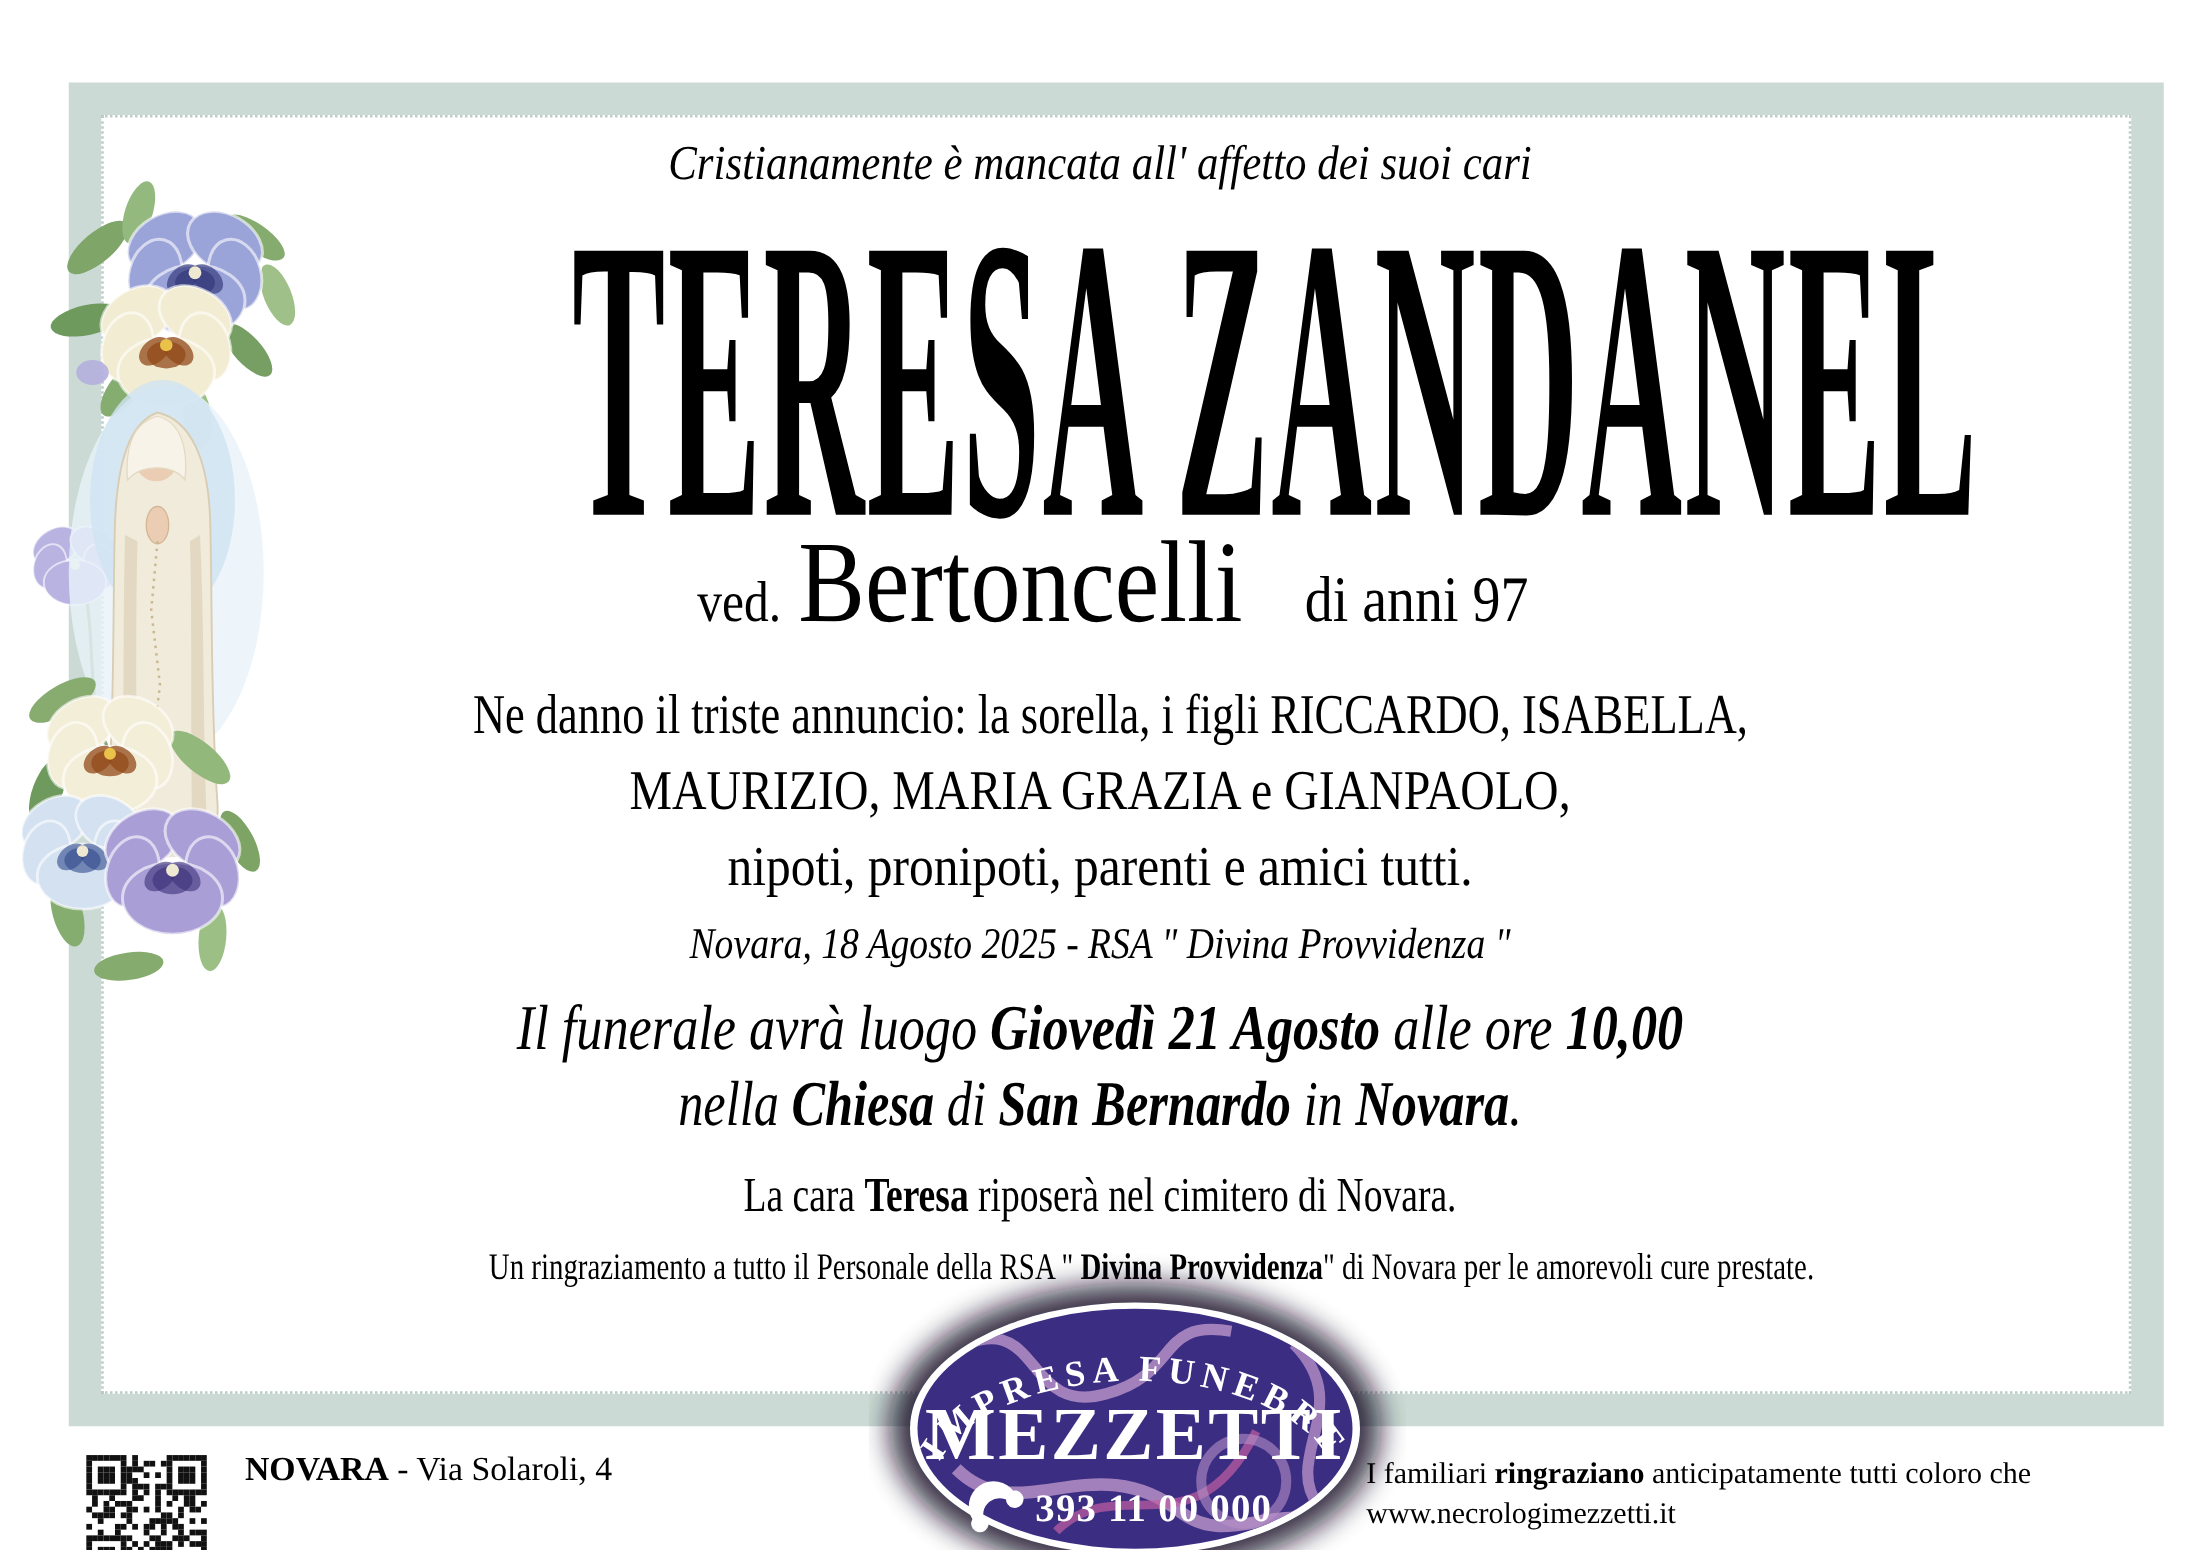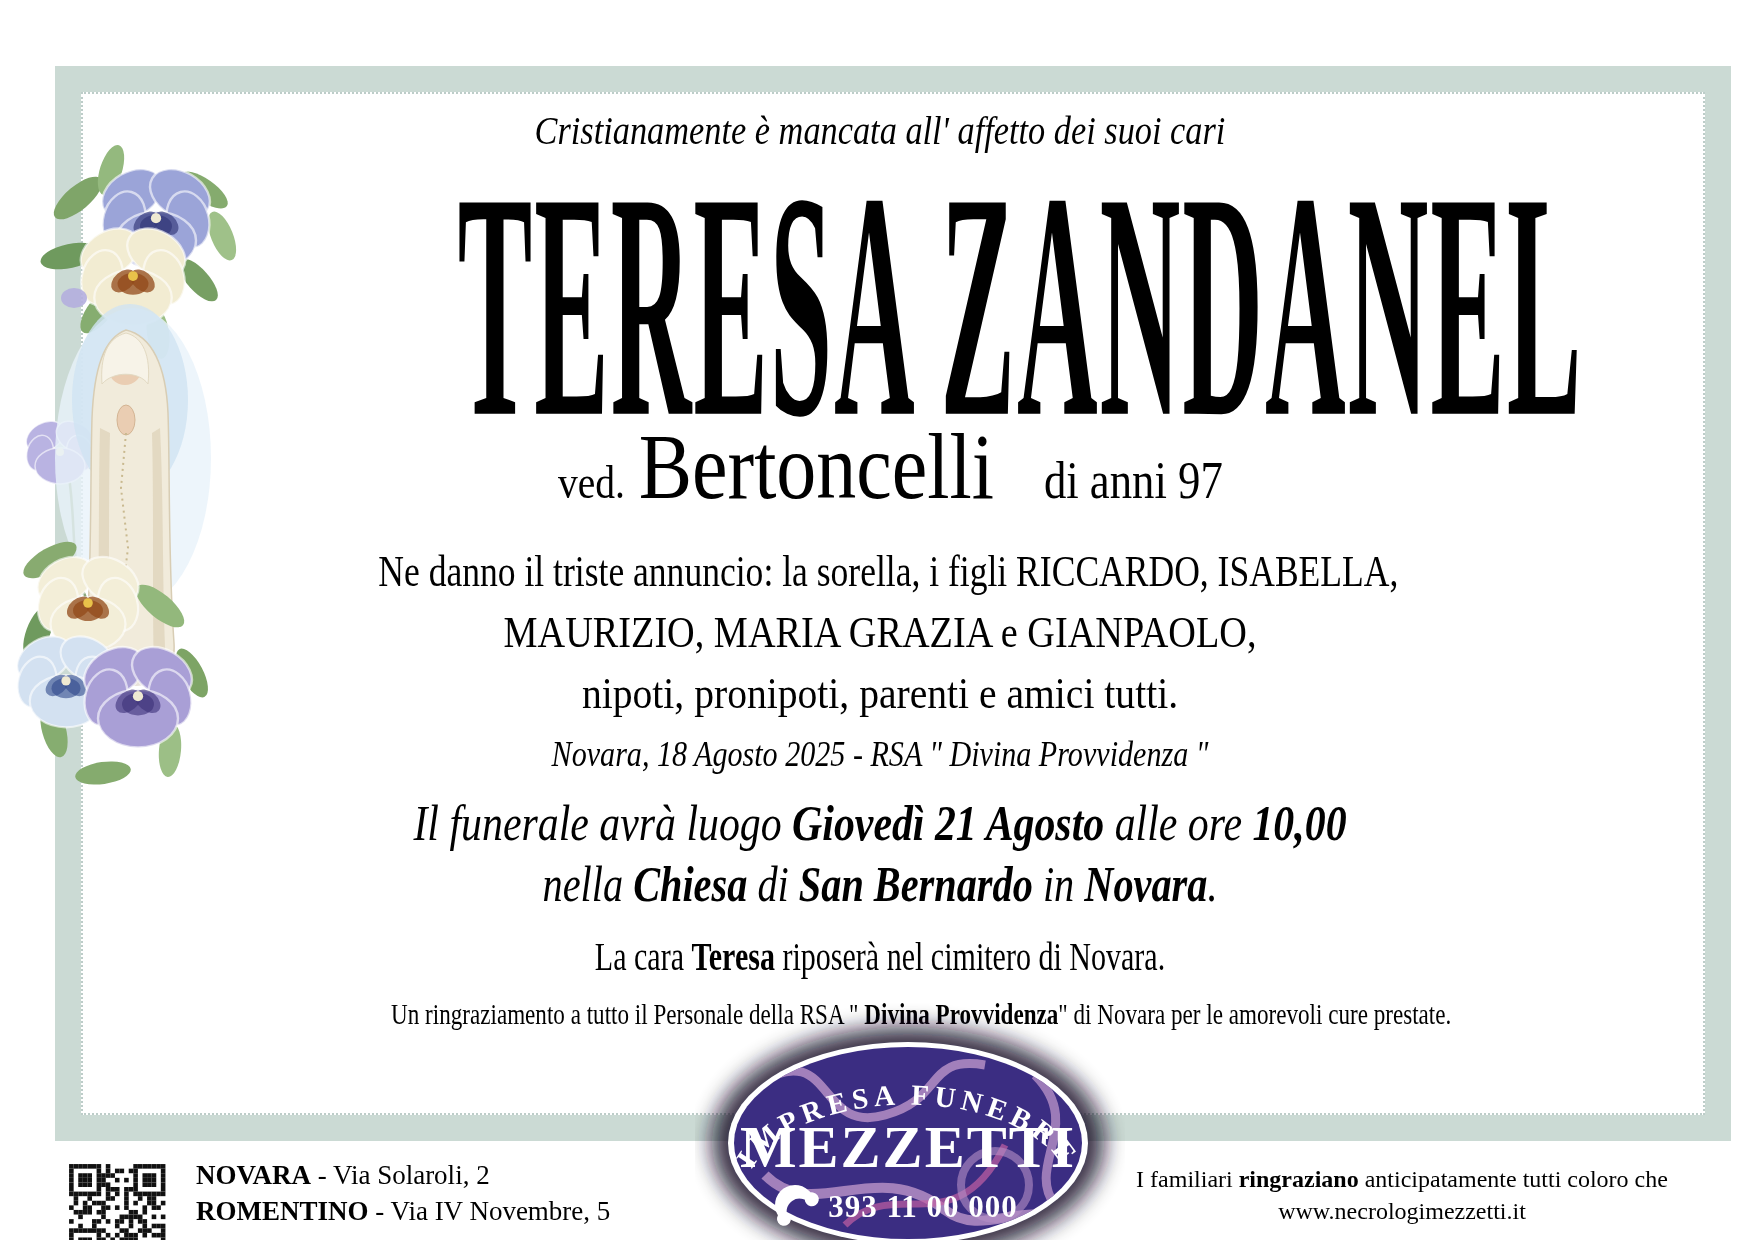--- a/index.html
+++ b/index.html
@@ -36,21 +36,21 @@
   .funeral{font-style:italic;font-size:51px;}
   .fun1{top:731px;transform:scaleX(.82);}
   .fun2{top:792px;transform:scaleX(.79);}
   .resting{top:871px;font-size:39px;transform:scaleX(.77);}
   .thanks{top:932px;font-size:30px;transform:scaleX(.77);}
 
   
   .qr{position:absolute;left:66px;top:1118px;width:103px;height:103px;}
   .addresses{position:absolute;left:196px;top:1114px;font-size:27px;line-height:36px;white-space:nowrap;}
   .addresses .city{font-weight:bold;}
-  .note{position:absolute;left:1093px;top:1120px;width:618px;text-align:center;
+  .note{position:absolute;left:1093px;top:1120px;width:618px;
         font-size:24px;line-height:32px;}
   .note .site{font-weight:normal;}
   .logo{position:absolute;left:695px;top:952px;width:430px;height:290px;}
   svg text{font-family:"Liberation Serif", serif;}
   .deco{position:absolute;left:8px;top:85px;width:256px;height:668px;}
 </style>
 </head>
 <body>
 
 <div class="page">
@@ -407,22 +407,21 @@
       <rect x="48" y="93" width="4.5" height="4.5" fill="#111"></rect>
       <rect x="52.5" y="93" width="4.5" height="4.5" fill="#111"></rect>
       <rect x="61.5" y="93" width="4.5" height="4.5" fill="#111"></rect>
       <rect x="66" y="93" width="4.5" height="4.5" fill="#111"></rect>
       <rect x="70.5" y="93" width="4.5" height="4.5" fill="#111"></rect>
       <rect x="75" y="93" width="4.5" height="4.5" fill="#111"></rect>
       <rect x="93" y="93" width="4.5" height="4.5" fill="#111"></rect>
     </svg>
 
   <div class="addresses">
-    <div><span class="city">NOVARA</span><span> - Via Solaroli, 2</span></div>
-    <div><span class="city">ROMENTINO</span><span> - Via IV Novembre, 5</span></div>
+    <div><span class="city">NOVARA</span><span> - Via Solaroli, 4</span></div>
   </div>
 
   <svg class="logo" viewBox="0 0 430 290">
     <defs>
       <filter id="soft" x="-40%" y="-40%" width="180%" height="180%">
           <feGaussianBlur stdDeviation="11"></feGaussianBlur>
         </filter>
       <clipPath id="ovalclip">
           <ellipse cx="213" cy="148" rx="174" ry="96"></ellipse>
         </clipPath>

